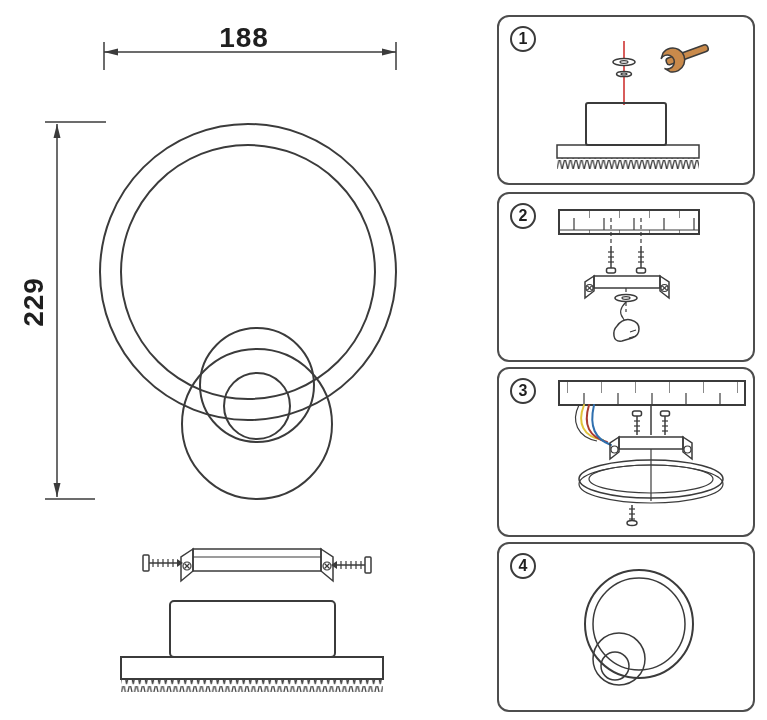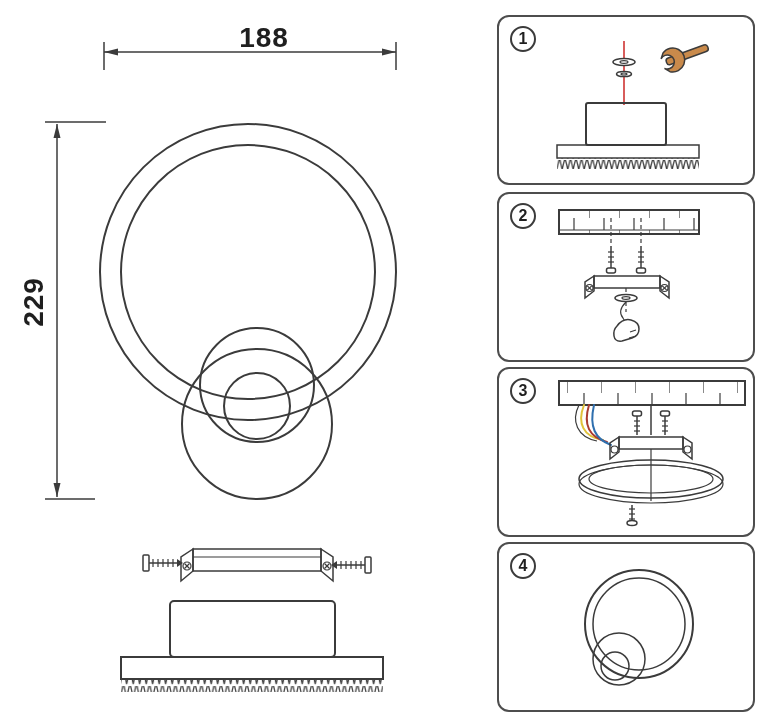--- a/index.html
+++ b/index.html
@@ -16,21 +16,21 @@
   .wall{stroke:var(--outline);stroke-width:2;}
   .laser{stroke:var(--laser);stroke-width:1.6;fill:none;}
   .wrenchfill{fill:var(--wrench);stroke:var(--outline);stroke-width:1.5;}
   .wire{fill:none;stroke-width:2;stroke-linecap:round;}
   .wire-y{stroke:var(--wire_yellow);}
   .wire-r{stroke:var(--wire_red);}
   .wire-b{stroke:var(--wire_blue);}
   .arrowhead{fill:var(--outline);}
   
   .dim-label{position:absolute;font-weight:700;font-size:28px;color:var(--dimension_text);letter-spacing:1px;text-align:center;}
-  .dim-width{left:194px;top:22px;width:140px;}
+  .dim-width{left:174px;top:22px;width:140px;}
   .dim-height{left:-6px;top:282px;width:80px;height:40px;line-height:40px;transform:rotate(-90deg);}
   
   .panel{position:absolute;left:497px;width:258px;height:170px;border:2px solid var(--panel_border);border-radius:12px;box-sizing:border-box;background:#fff;}
   .panel-art{position:absolute;left:0;top:0;width:254px;height:166px;}
   .step-badge{position:absolute;left:11px;top:9px;width:26px;height:26px;border:2px solid var(--outline);border-radius:50%;display:flex;align-items:center;justify-content:center;font-weight:700;font-size:16px;color:var(--dimension_text);box-sizing:border-box;background:#fff;z-index:2;}
 </style>
 </head>
 <body>
 
 <div class="canvas">

